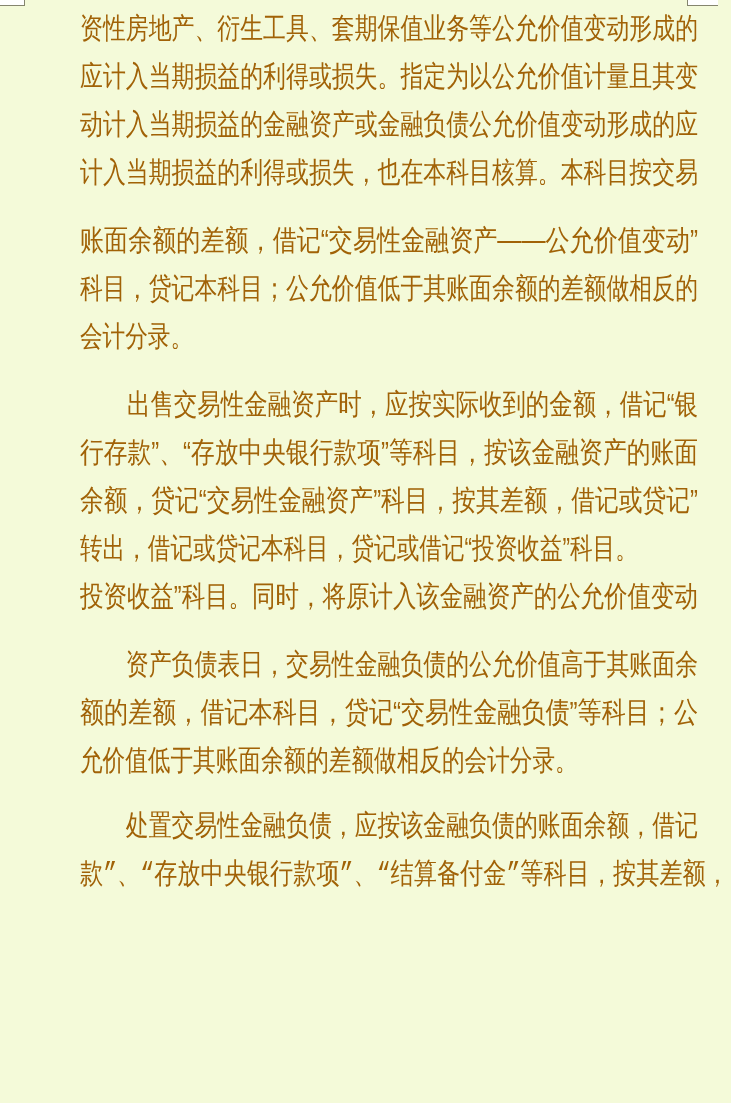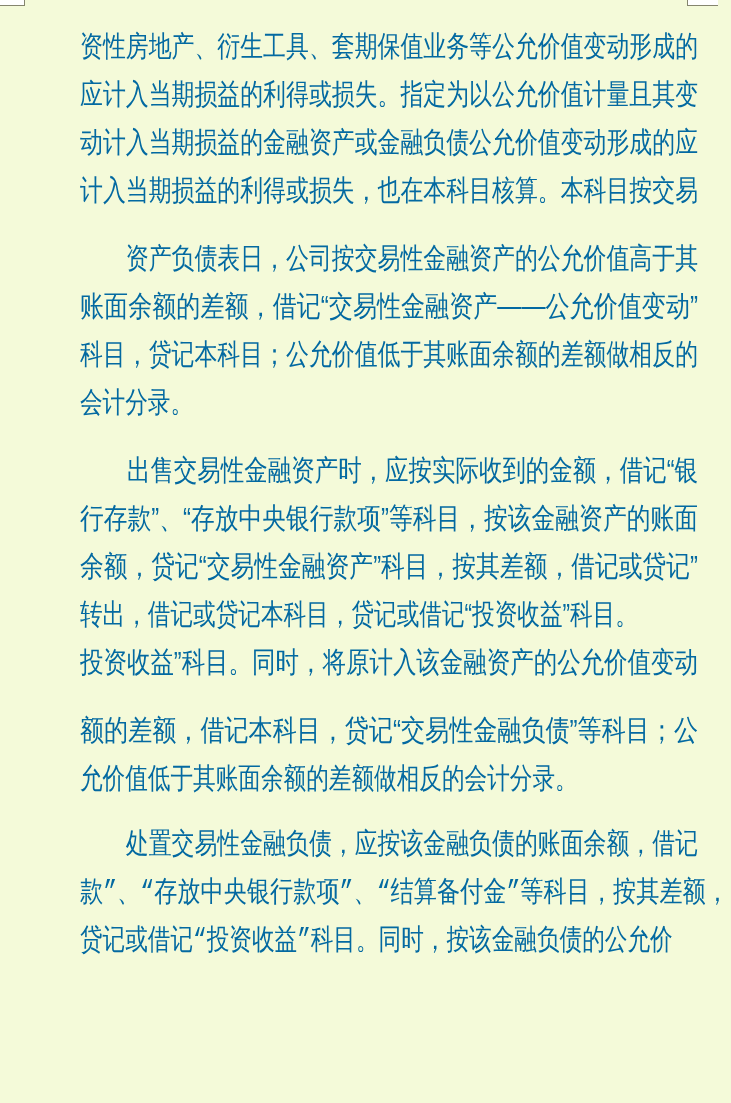--- a/index.html
+++ b/index.html
@@ -30,23 +30,23 @@
   .frag-right {
     left: 687px;
     width: 30px;
     border-left: 1px solid #85856e;
     border-bottom: 1px solid #85856e;
   }
   
   .doc {
     position: absolute;
     left: 80px;
-    top: 22px;
+    top: 4px;
     width: 640px;
-    color: #0369a1;
+    color: #a16207;
   }
   .para {
     margin: 0 0 20px 0;
   }
   .para:last-child {
     margin-bottom: 0;
     font-family: Liberation Mono, monospace;
   }
   .line {
     height: 48px;
@@ -72,34 +72,33 @@
 <div class="frag frag-right"></div>
 
 <div class="doc" id="doc">
     <div class="para">
       <div class="line"><span class="ink" style="transform: scaleX(0.7893);">资性房地产、衍生工具、套期保值业务等公允价值变动形成的</span></div>
       <div class="line"><span class="ink" style="transform: scaleX(0.7893);">应计入当期损益的利得或损失。指定为以公允价值计量且其变</span></div>
       <div class="line"><span class="ink" style="transform: scaleX(0.7893);">动计入当期损益的金融资产或金融负债公允价值变动形成的应</span></div>
       <div class="line"><span class="ink" style="transform: scaleX(0.7893);">计入当期损益的利得或损失，也在本科目核算。本科目按交易</span></div>
     </div>
     <div class="para">
-      <div class="line"><span class="ink indent" style="transform: scaleX(0.7893);">资产负债表日，公司按交易性金融资产的公允价值高于其</span></div>
       <div class="line"><span class="ink" style="transform: scaleX(0.8303);">账面余额的差额，借记“交易性金融资产——公允价值变动”</span></div>
       <div class="line"><span class="ink" style="transform: scaleX(0.7893);">科目，贷记本科目；公允价值低于其账面余额的差额做相反的</span></div>
       <div class="line"><span class="ink" style="transform: scaleX(0.78);">会计分录。</span></div>
     </div>
     <div class="para">
       <div class="line"><span class="ink indent" style="transform: scaleX(0.8092);">出售交易性金融资产时，应按实际收到的金额，借记“银</span></div>
       <div class="line"><span class="ink" style="transform: scaleX(0.8196);">行存款”、“存放中央银行款项”等科目，按该金融资产的账面</span></div>
       <div class="line"><span class="ink" style="transform: scaleX(0.8196);">余额，贷记“交易性金融资产”科目，按其差额，借记或贷记”</span></div>
       <div class="line"><span class="ink" style="transform: scaleX(0.78);">转出，借记或贷记本科目，贷记或借记“投资收益”科目。</span></div>
       <div class="line"><span class="ink" style="transform: scaleX(0.8092);">投资收益”科目。同时，将原计入该金融资产的公允价值变动</span></div>
     </div>
     <div class="para">
+      <div class="line"><span class="ink indent" style="transform: scaleX(0.7893);">资产负债表日，交易性金融负债的公允价值高于其账面余</span></div>
       <div class="line"><span class="ink" style="transform: scaleX(0.8303);">额的差额，借记本科目，贷记“交易性金融负债”等科目；公</span></div>
       <div class="line"><span class="ink" style="transform: scaleX(0.78);">允价值低于其账面余额的差额做相反的会计分录。</span></div>
     </div>
     <div class="para">
       <div class="line"><span class="ink indent" style="transform: scaleX(0.7893);">处置交易性金融负债，应按该金融负债的账面余额，借记</span></div>
       <div class="line"><span class="ink" style="transform: scaleX(0.7992);">款”、“存放中央银行款项”、“结算备付金”等科目，按其差额，</span></div>
-      <div class="line"><span class="ink" style="transform: scaleX(0.78);">贷记或借记“投资收益”科目。同时，按该金融负债的公允价</span></div>
     </div>
   </div>
 
 </body></html>

